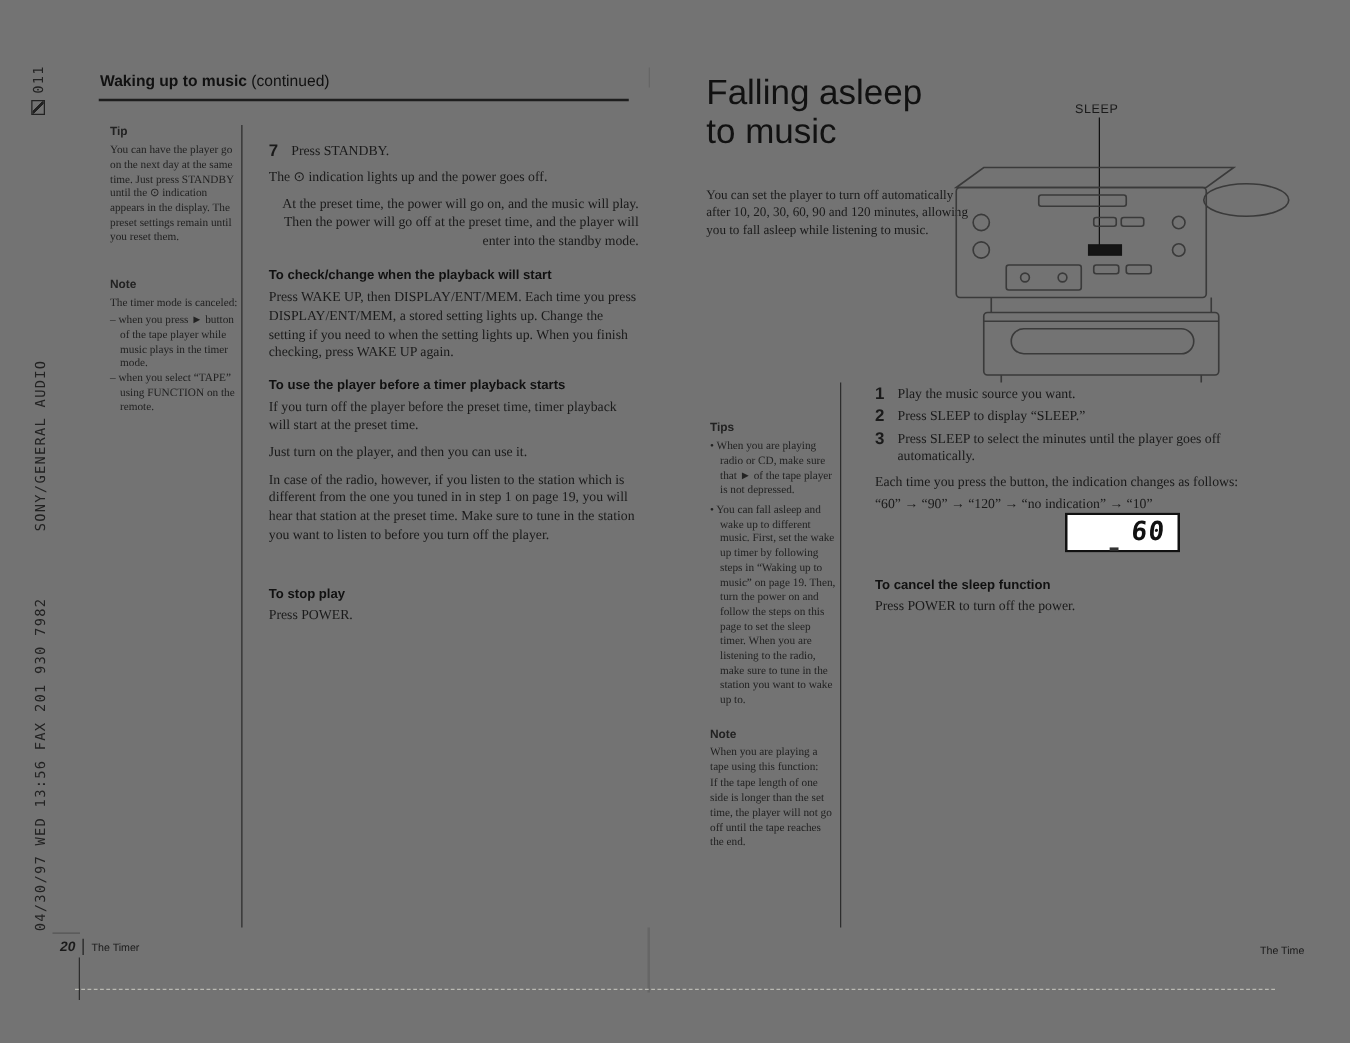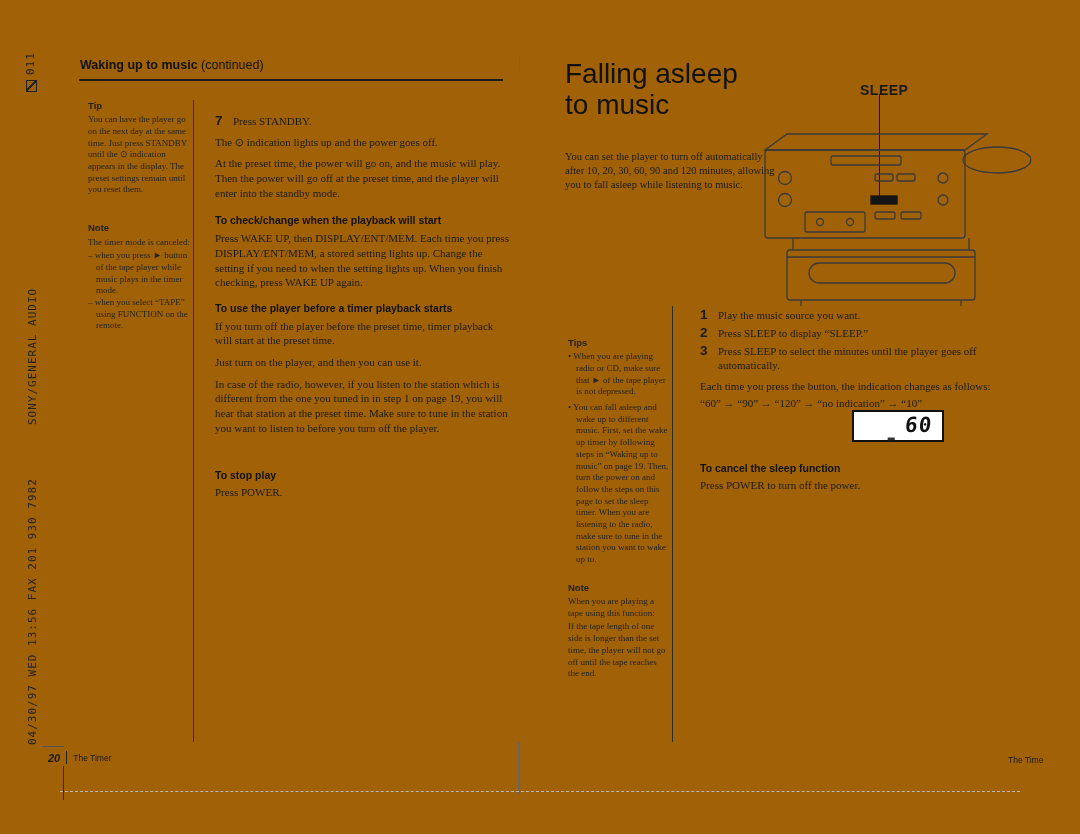--- a/index.html
+++ b/index.html
@@ -1,17 +1,17 @@
 <!DOCTYPE html>
 <html><head>
 <meta charset="utf-8">
 <style>
   html,body{margin:0;padding:0;background:#d8d8d8;}
   .scan{
-    position:relative;width:1080px;height:834px;background:#a16207;
+    position:relative;width:1080px;height:834px;background:#737373;
     font-family:"Liberation Serif",serif;color:#1a1a1a;overflow:hidden;
   }
   .abs{position:absolute;}
   .sans{font-family:"Liberation Sans",sans-serif;}
   .vrule{position:absolute;width:1px;background:#2d2d2d;}
   .hrule{position:absolute;height:2px;background:#1d1d1d;}
   .thin{height:1px;background:#555;}
   
   .vert{position:absolute;transform:rotate(-90deg);transform-origin:0 0;white-space:nowrap;
         font-family:"DejaVu Sans Mono",monospace;font-size:11px;color:#222;letter-spacing:1px;}
@@ -77,21 +77,21 @@
   </div>
 
   <div class="vrule" style="left:193px;top:100px;height:642px;"></div>
 
   <div class="abs bodycol" style="left:215px;top:114px;width:296px;">
     <div class="steprow" style="margin-bottom:6px;">
       <div class="stepnum">7</div>
       <div class="steptext">Press STANDBY.</div>
     </div>
     <p class="indent" style="margin-bottom:7px;">The ⊙ indication lights up and the power goes off.</p>
-    <p class="indent" style="margin-bottom:14px;">At the preset time, the power will go on, and the music will play. Then the power will go off at the preset time, and the player will enter into the standby mode.</p>
+    <p class="indent" style="margin-bottom:14px;text-align:right;">At the preset time, the power will go on, and the music will play. Then the power will go off at the preset time, and the player will enter into the standby mode.</p>
 
     <div class="subhead" style="margin-bottom:3px;">To check/change when the playback will start</div>
     <p style="margin-bottom:12px;">Press WAKE UP, then DISPLAY/ENT/MEM. Each time you press DISPLAY/ENT/MEM, a stored setting lights up. Change the setting if you need to when the setting lights up. When you finish checking, press WAKE UP again.</p>
 
     <div class="subhead" style="margin-bottom:3px;">To use the player before a timer playback starts</div>
     <p style="margin-bottom:7px;">If you turn off the player before the preset time, timer playback will start at the preset time.</p>
     <p style="margin-bottom:7px;">Just turn on the player, and then you can use it.</p>
     <p style="margin-bottom:34px;">In case of the radio, however, if you listen to the station which is different from the one you tuned in in step 1 on page 19, you will hear that station at the preset time. Make sure to tune in the station you want to listen to before you turn off the player.</p>
 
     <div class="subhead" style="margin-bottom:2px;">To stop play</div>
@@ -105,21 +105,21 @@
     <span class="sans" style="font-size:8.5px;">The Timer</span>
   </div>
   <div class="vrule" style="left:63px;top:766px;height:34px;"></div>
 
   <div class="fold" style="left:519px;top:54px;width:1px;height:16px;"></div>
   <div class="fold" style="left:518px;top:742px;width:2px;height:52px;"></div>
   <div class="dashed-bottom" style="left:60px;top:791px;width:960px;"></div>
 
   <div class="abs big-title" style="left:565px;top:58px;width:190px;">Falling asleep to music</div>
 
-  <div class="abs sans" style="left:860px;top:82px;font-size:14px;font-weight:bold;letter-spacing:0.5px;">SLEEP</div>
+  <div class="abs sans" style="left:860px;top:82px;font-size:10px;font-weight:normal;letter-spacing:0.5px;">SLEEP</div>
   <div class="vrule" style="left:879px;top:94px;height:104px;background:#111;"></div>
 
   <div class="abs bodycol" style="left:565px;top:150px;width:212px;font-size:10.5px;">
     <p>You can set the player to turn off automatically after 10, 20, 30, 60, 90 and 120 minutes, allowing you to fall asleep while listening to music.</p>
   </div>
 
   <svg class="abs" style="left:735px;top:120px;" width="300" height="200" viewBox="0 0 300 200">
     <g fill="none" stroke="#3a3a3a" stroke-width="1.3">
 
       <polygon points="30,30 52,14 252,14 230,30"></polygon>

